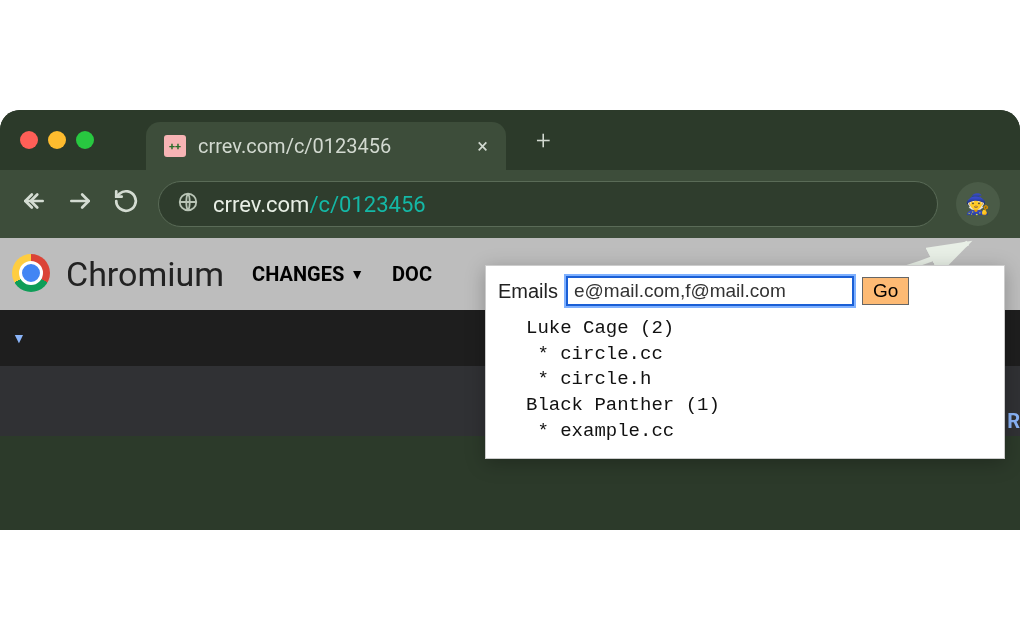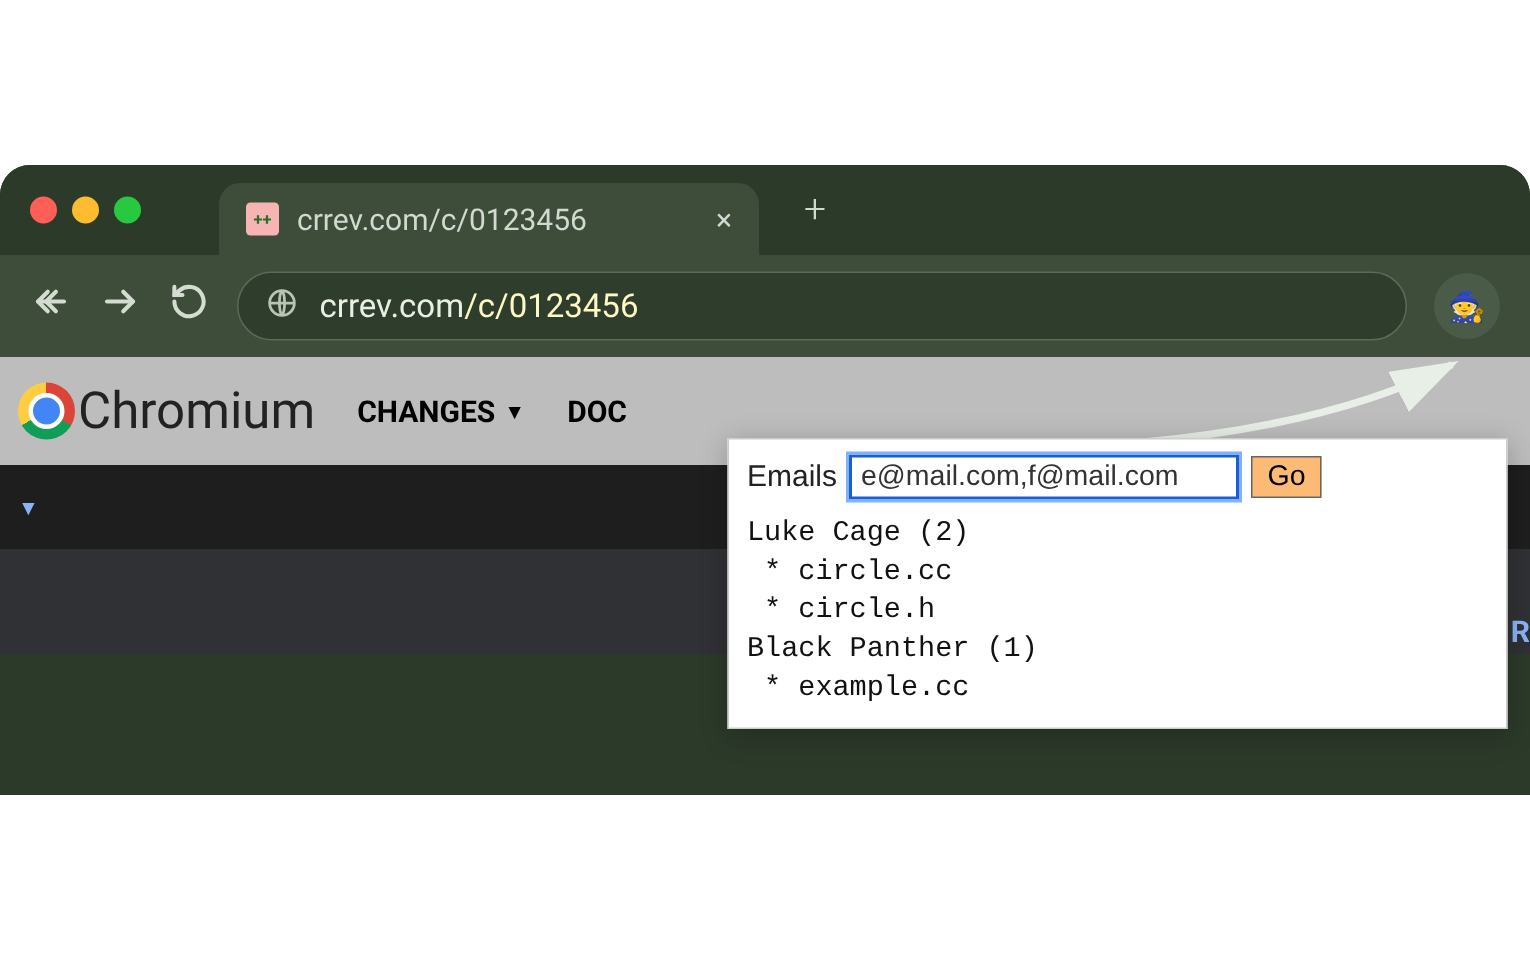--- a/index.html
+++ b/index.html
@@ -112,21 +112,21 @@
       align-items: center;
       padding: 0 18px;
       gap: 14px;
     }
     .globe-icon svg { width: 22px; height: 22px; }
     .url-text {
       color: #d8dfd6;
       font-size: 22px;
     }
     .url-text .domain { color: #e8efe5; }
-    .url-text .path { color: #fef9c3; }
+    .url-text .path { color: #14b8a6; }
     .extension-btn {
       width: 44px;
       height: 44px;
       border-radius: 50%;
       background: #4a5b47;
       display: flex;
       align-items: center;
       justify-content: center;
       cursor: pointer;
     }
@@ -139,22 +139,21 @@
     .gerrit-header {
       height: 72px;
       background: #bdbdbd;
       display: flex;
       align-items: center;
       padding: 0 12px;
       gap: 28px;
     }
     .chromium-logo {
       display: flex;
-      align-items: center;
-      gap: 2px;
+      gap: 16px;
     }
     .chrome-icon {
       width: 38px;
       height: 38px;
       border-radius: 50%;
       background: conic-gradient(#db4437 0 120deg, #0f9d58 120deg 240deg, #ffcd40 240deg 360deg);
       position: relative;
       display:flex;align-items:center;justify-content:center;
     }
     .chrome-icon::after{
@@ -214,21 +213,21 @@
       margin-right: 380px;
       display: flex;
       align-items: center;
       gap: 6px;
       letter-spacing: 0.5px;
     }
     .show-all .chev { font-size: 16px; }
     
     .popup {
       position: absolute;
-      top: 292px;
+      top: 265px;
       left: 485px;
       width: 520px;
       background: #fff;
       border: 1px solid #ccc;
       box-shadow: 0 4px 18px rgba(0,0,0,0.25);
       padding: 10px 12px 14px 12px;
       font-family: "Courier New", monospace;
       z-index: 50;
     }
     .popup-top {
@@ -237,38 +236,39 @@
       gap: 8px;
       font-family: Arial, sans-serif;
       margin-bottom: 10px;
     }
     .popup-label { font-size: 20px; color: #222; }
     .popup-input {
       border: 2px solid #1a5fd6;
       outline: 2px solid #7fb1ff;
       font-size: 19px;
       padding: 2px 6px;
-      width: 260px;
+      width: 288px;
       font-family: Arial, sans-serif;
       color: #333;
     }
     .popup-go {
       border: 1px solid #666;
       background: #fdba74;
       padding: 2px 10px;
       font-size: 19px;
       cursor: pointer;
       font-family: Arial, sans-serif;
     }
     .popup-results {
       font-size: 19px;
       line-height: 1.35;
       color: #111;
       font-family: "Courier New", monospace;
       white-space: pre;
+      margin-left: 28px;
     }
     .callout-arrow {
       position: absolute;
       top: 235px;
       left: 750px;
       width: 240px;
       height: 70px;
       pointer-events: none;
       z-index: 45;
     }

